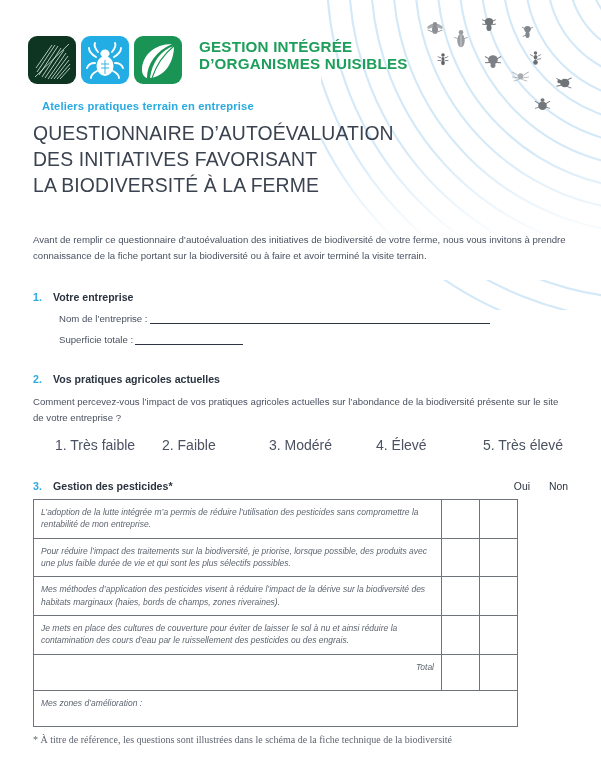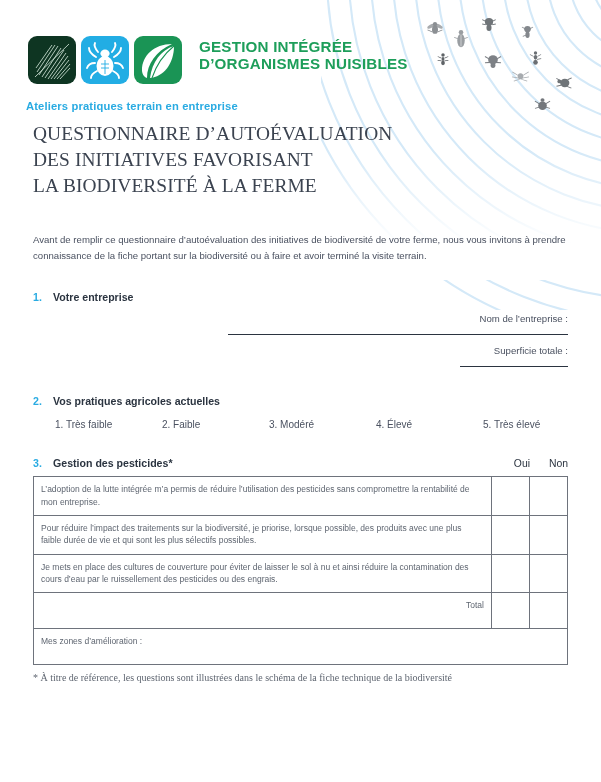--- a/index.html
+++ b/index.html
@@ -89,36 +89,35 @@
     font-size: 8.6px;
     font-weight: bold;
     color: #2b3440;
     line-height: 1.32;
   }
 
   
   #kicker {
     position: relative;
     z-index: 3;
-    margin: 16px 0 0 26px;
+    margin: 16px 0 0 42px;
     font-size: 11.2px;
     font-weight: bold;
     color: #29ABE2;
     letter-spacing: 0.15px;
   }
   #doc-title {
     position: relative;
     z-index: 3;
     margin: 9px 0 0 33px;
     font-size: 19.4px;
     line-height: 1.33;
     color: #3b4350;
     letter-spacing: 0.1px;
     font-weight: normal;
-    font-family: Liberation Serif, serif;
   }
   #doc-title div { white-space: nowrap; }
 
   
   #content {
     position: relative;
     z-index: 3;
     margin: 0 0 12px 33px;
     width: 535px;
   }
@@ -147,42 +146,41 @@
     font-size: 10.6px;
   }
 
   .field-row {
     margin-left: 26px;
     margin-top: 10px;
     font-size: 9.6px;
     color: #4a5160;
     display: flex;
     align-items: flex-end;
-    flex-direction: column;
   }
   .field-label { white-space: nowrap; }
   .field-rule {
     border-bottom: 1.4px solid #2b3440;
     height: 11px;
     margin-left: 2px;
   }
   .rule-long { width: 340px; }
   .rule-short { width: 108px; }
 
   #q2-text {
     margin-top: 9px;
     font-size: 9.6px;
     line-height: 1.6;
     color: #4a5160;
   }
   #scale {
     margin-top: 12px;
     margin-left: 22px;
     display: flex;
-    font-size: 10px;
+    font-size: 14px;
     color: #4a5160;
   }
   #scale span { width: 107px; flex: 0 0 107px; }
 
   
   #sec3-head {
     display: flex;
     align-items: baseline;
     margin-top: 27px;
   }
@@ -192,22 +190,23 @@
     flex: 0 0 38px;
     text-align: right;
     font-weight: normal;
     font-size: 10.4px;
     color: #2b3440;
   }
 
   table.qtable {
     margin-top: 7px;
     border-collapse: collapse;
-    width: 535px;
+    width: 485px;
     table-layout: fixed;
+    font-style: italic;
   }
   table.qtable td {
     border: 1px solid #6e737c;
     padding: 6px 7px 7px 7px;
     font-size: 8.5px;
     line-height: 1.45;
     color: #5e6570;
     vertical-align: top;
     height: 36px;
   }
@@ -455,20 +454,21 @@
     <div class="field-row">
       <span class="field-label">Superficie totale :</span>
       <span class="field-rule rule-short"></span>
     </div>
 
     <div class="sec-head">
       <span class="sec-num">2.</span>
       <span class="sec-title">Vos pratiques agricoles actuelles</span>
     </div>
 
+    <p id="q2-text">Comment percevez-vous l’impact de vos pratiques agricoles actuelles sur l’abondance de la biodiversité présente sur le site de votre entreprise ?</p>
 
     <div id="scale">
       <span>1. Très faible</span>
       <span>2. Faible</span>
       <span>3. Modéré</span>
       <span>4. Élevé</span>
       <span>5. Très élevé</span>
     </div>
 
     <div id="sec3-head">
@@ -481,20 +481,25 @@
 
     <table class="qtable">
       <tbody>
         <tr>
           <td>L’adoption de la lutte intégrée m’a permis de réduire l’utilisation des pesticides sans compromettre la rentabilité de mon entreprise.</td>
           <td class="yn"></td>
           <td class="yn"></td>
         </tr>
         <tr>
           <td>Pour réduire l’impact des traitements sur la biodiversité, je priorise, lorsque possible, des produits avec une plus faible durée de vie et qui sont les plus sélectifs possibles.</td>
+          <td class="yn"></td>
+          <td class="yn"></td>
+        </tr>
+        <tr>
+          <td>Mes méthodes d’application des pesticides visent à réduire l’impact de la dérive sur la biodiversité des habitats marginaux (haies, bords de champs, zones riveraines).</td>
           <td class="yn"></td>
           <td class="yn"></td>
         </tr>
         <tr>
           <td>Je mets en place des cultures de couverture pour éviter de laisser le sol à nu et ainsi réduire la contamination des cours d’eau par le ruissellement des pesticides ou des engrais.</td>
           <td class="yn"></td>
           <td class="yn"></td>
         </tr>
         <tr>
           <td class="total-label">Total</td>

